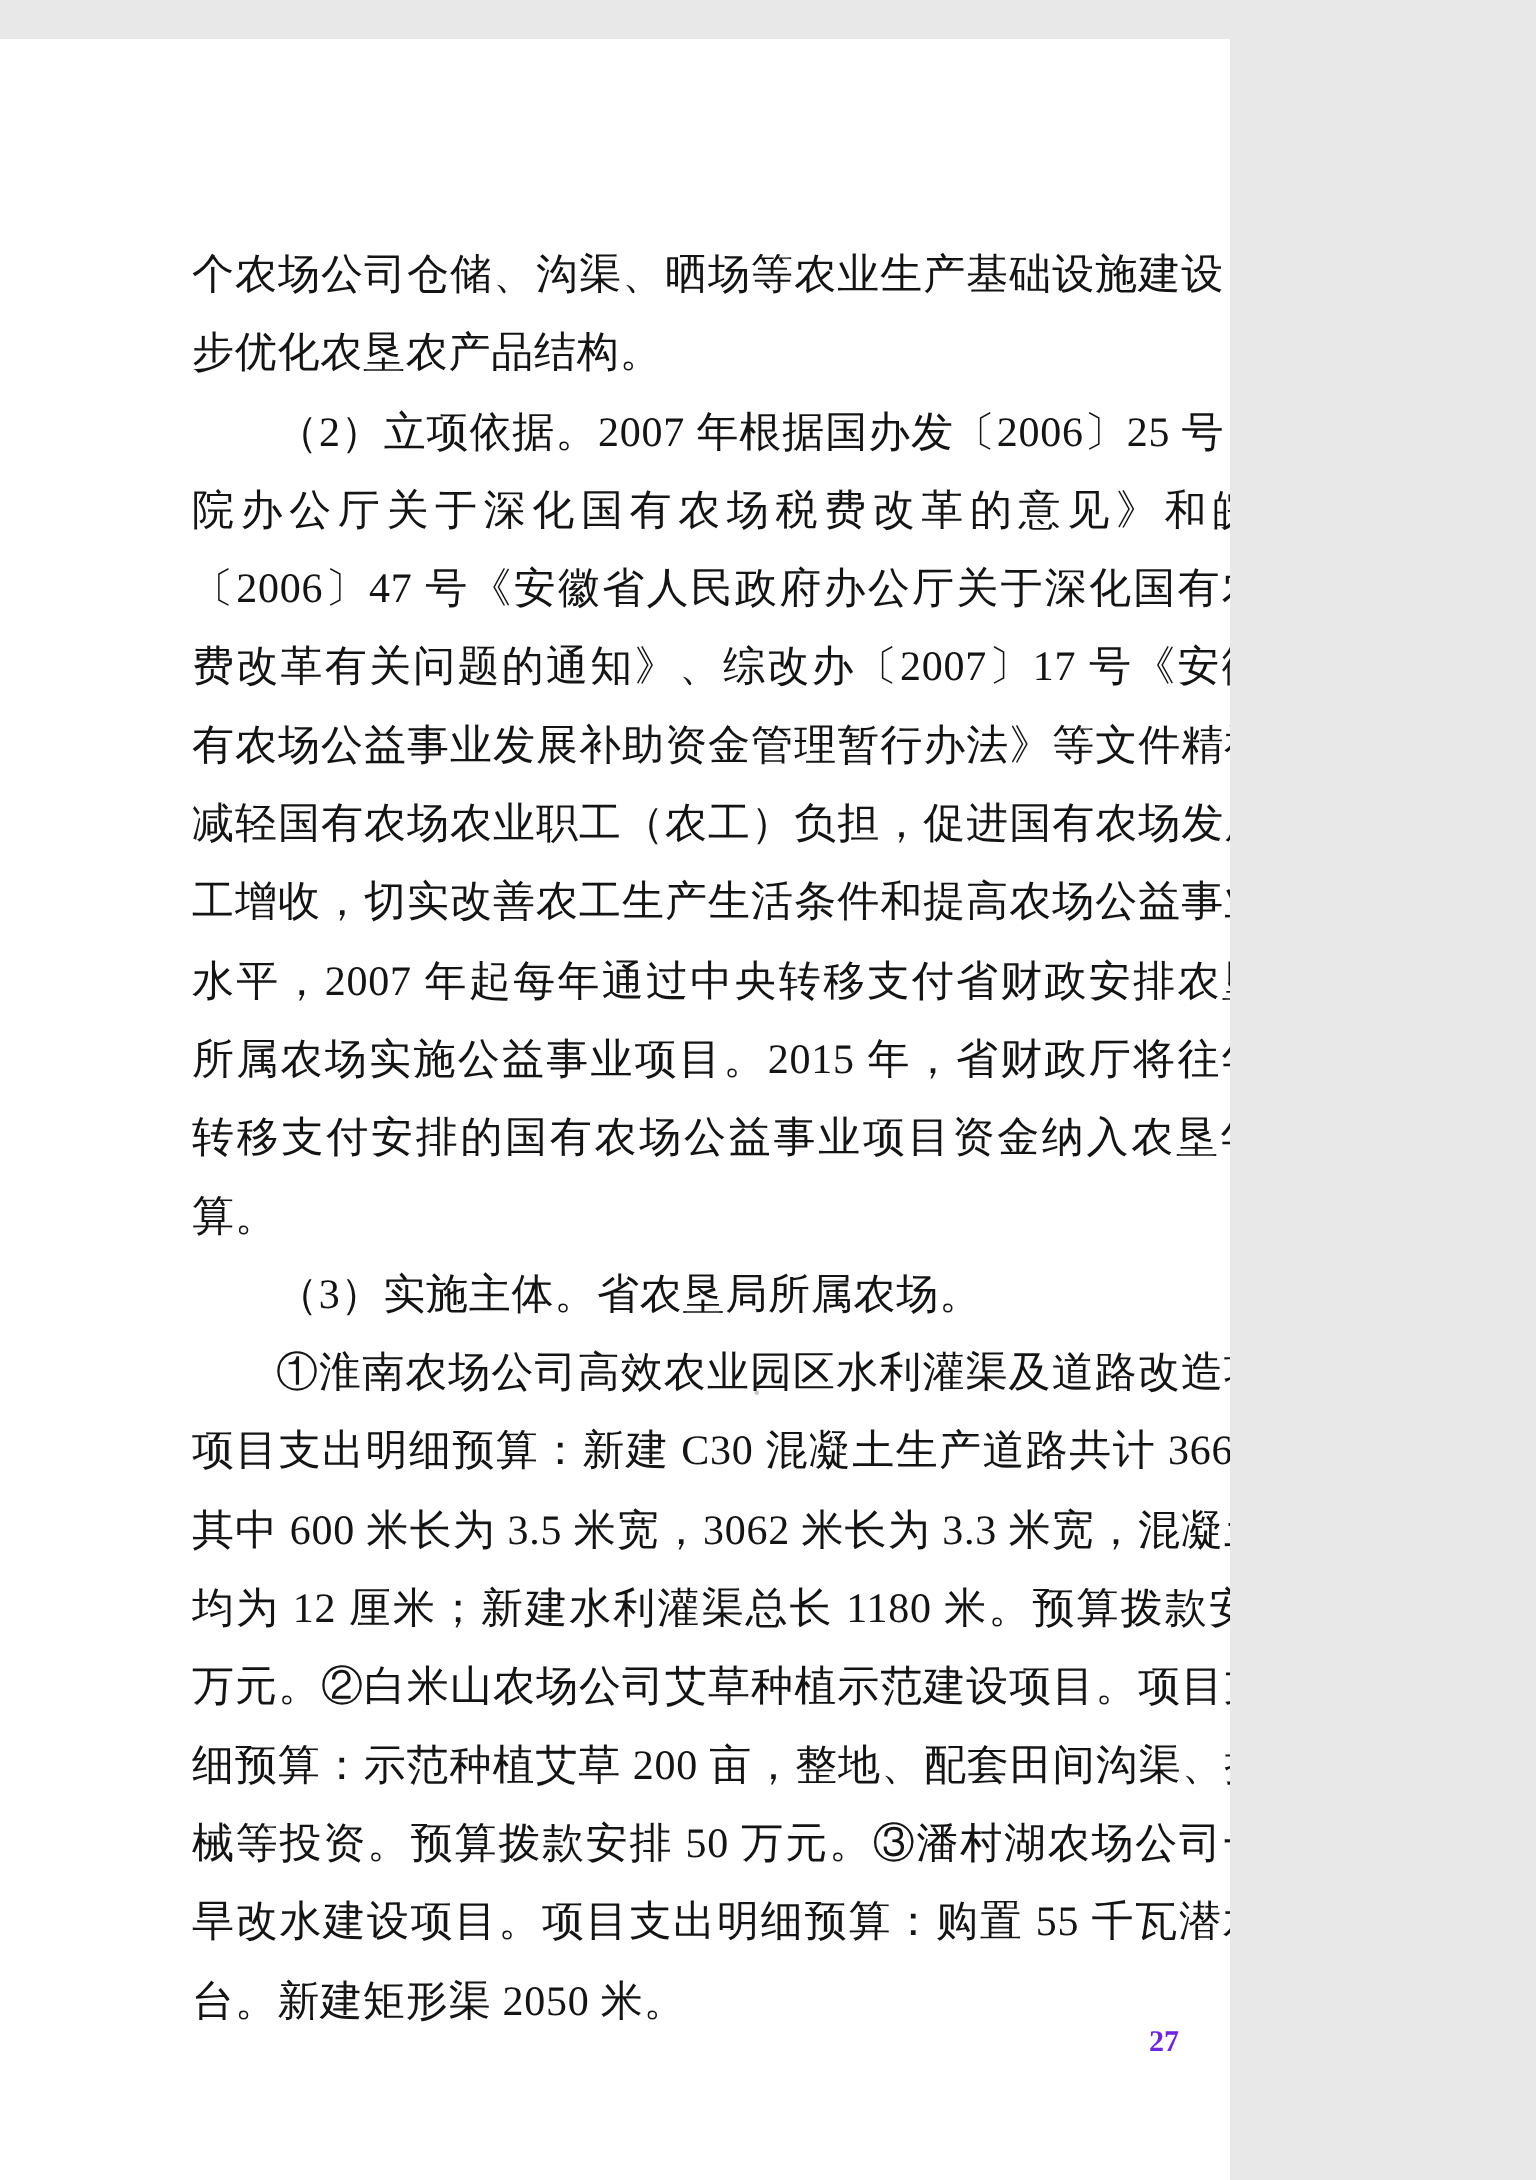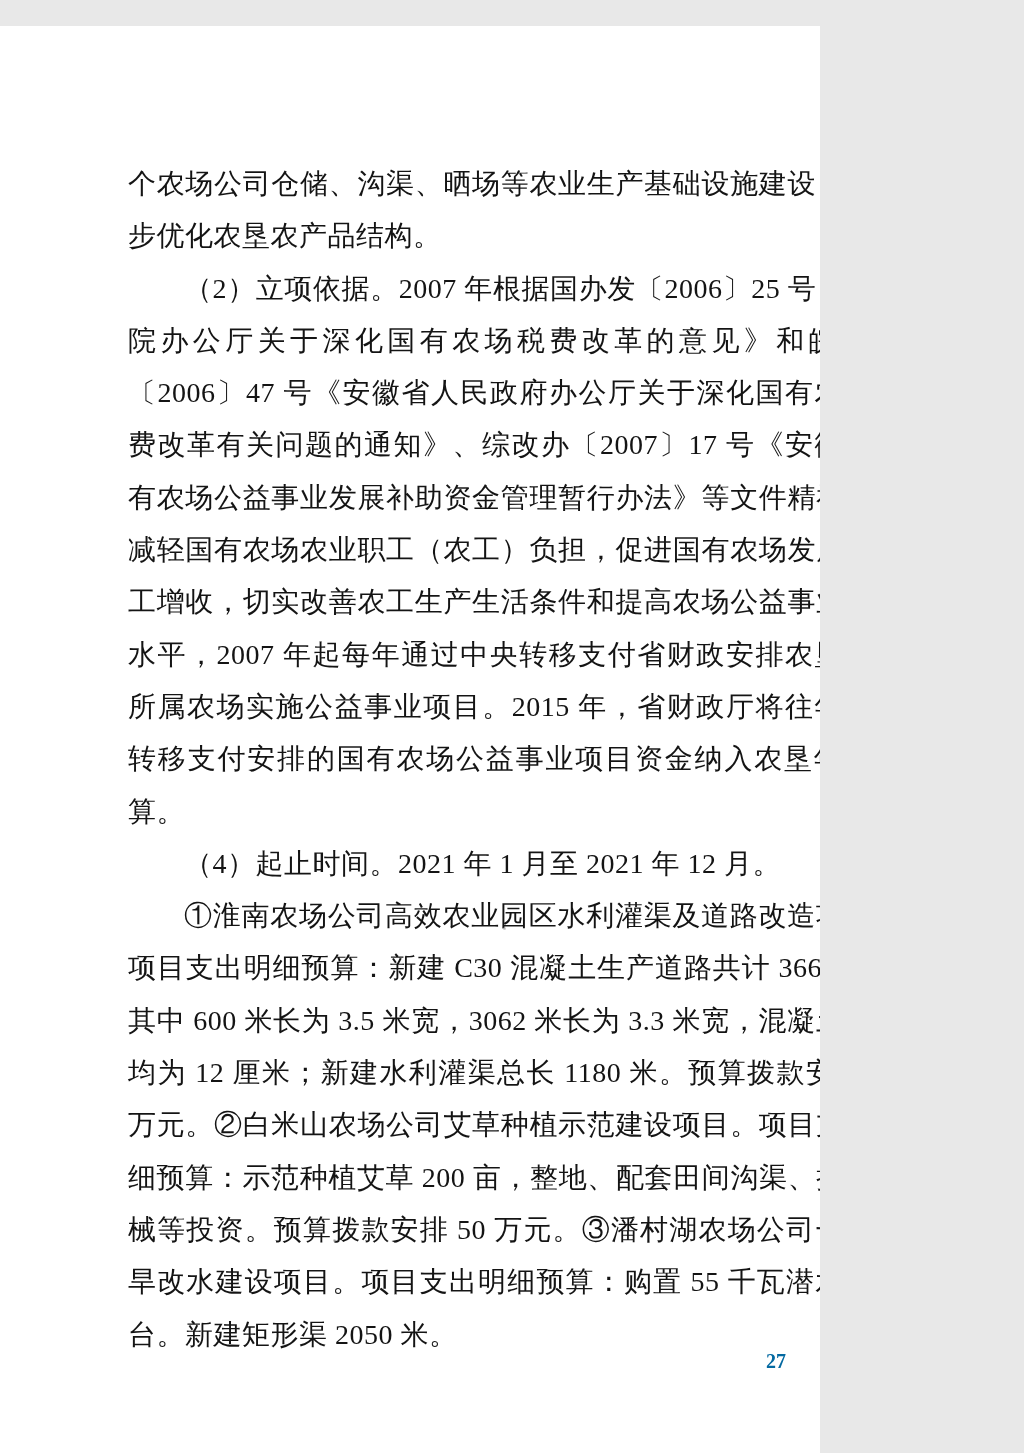--- a/index.html
+++ b/index.html
@@ -34,21 +34,21 @@
     text-indent: 2em;
   }
   .para.no-indent {
     text-indent: 0;
   }
   .page-number {
     position: absolute;
     left: 766px;
     top: 1324px;
     width: 40px;
-    color: #0369a1;
+    color: #6d28d9;
     font-size: 20px;
     font-weight: bold;
     font-family: "Liberation Serif", "DejaVu Serif", serif;
   }
   .speck {
     position: absolute;
     background: #9a9a9a;
     border-radius: 50%;
     opacity: 0.55;
   }
@@ -56,21 +56,21 @@
   .speck2 { left: 333px; top: 1213px; width: 3px; height: 3px; }
 </style>
 </head>
 <body>
 
 <div class="page">
 
   <div class="content">
     <p class="para no-indent">个农场公司仓储、沟渠、晒场等农业生产基础设施建设，进一步优化农垦农产品结构。</p>
     <p class="para">（2）立项依据。2007 年根据国办发〔2006〕25 号《国务院办公厅关于深化国有农场税费改革的意见》和皖政办〔2006〕47 号《安徽省人民政府办公厅关于深化国有农场税费改革有关问题的通知》、综改办〔2007〕17 号《安徽省国有农场公益事业发展补助资金管理暂行办法》等文件精神，为减轻国有农场农业职工（农工）负担，促进国有农场发展和农工增收，切实改善农工生产生活条件和提高农场公益事业发展水平，2007 年起每年通过中央转移支付省财政安排农垦系统所属农场实施公益事业项目。2015 年，省财政厅将往年中央转移支付安排的国有农场公益事业项目资金纳入农垦年度预算。</p>
-    <p class="para">（4）起止时间。2021 年 1 月至 2021 年 12 月。</p>
+    <p class="para">（3）实施主体。省农垦局所属农场。</p>
     <p class="para">①淮南农场公司高效农业园区水利灌渠及道路改造项目。项目支出明细预算：新建 C30 混凝土生产道路共计 3662 米，其中 600 米长为 3.5 米宽，3062 米长为 3.3 米宽，混凝土厚度均为 12 厘米；新建水利灌渠总长 1180 米。预算拨款安排 90 万元。②白米山农场公司艾草种植示范建设项目。项目支出明细预算：示范种植艾草 200 亩，整地、配套田间沟渠、抗旱机械等投资。预算拨款安排 50 万元。③潘村湖农场公司一分场旱改水建设项目。项目支出明细预算：购置 55 千瓦潜水泵一台。新建矩形渠 2050 米。</p>
   </div>
 
   <div class="page-number">27</div>
 
   <div class="speck speck1"></div>
   <div class="speck speck2"></div>
 
 </div>
 

